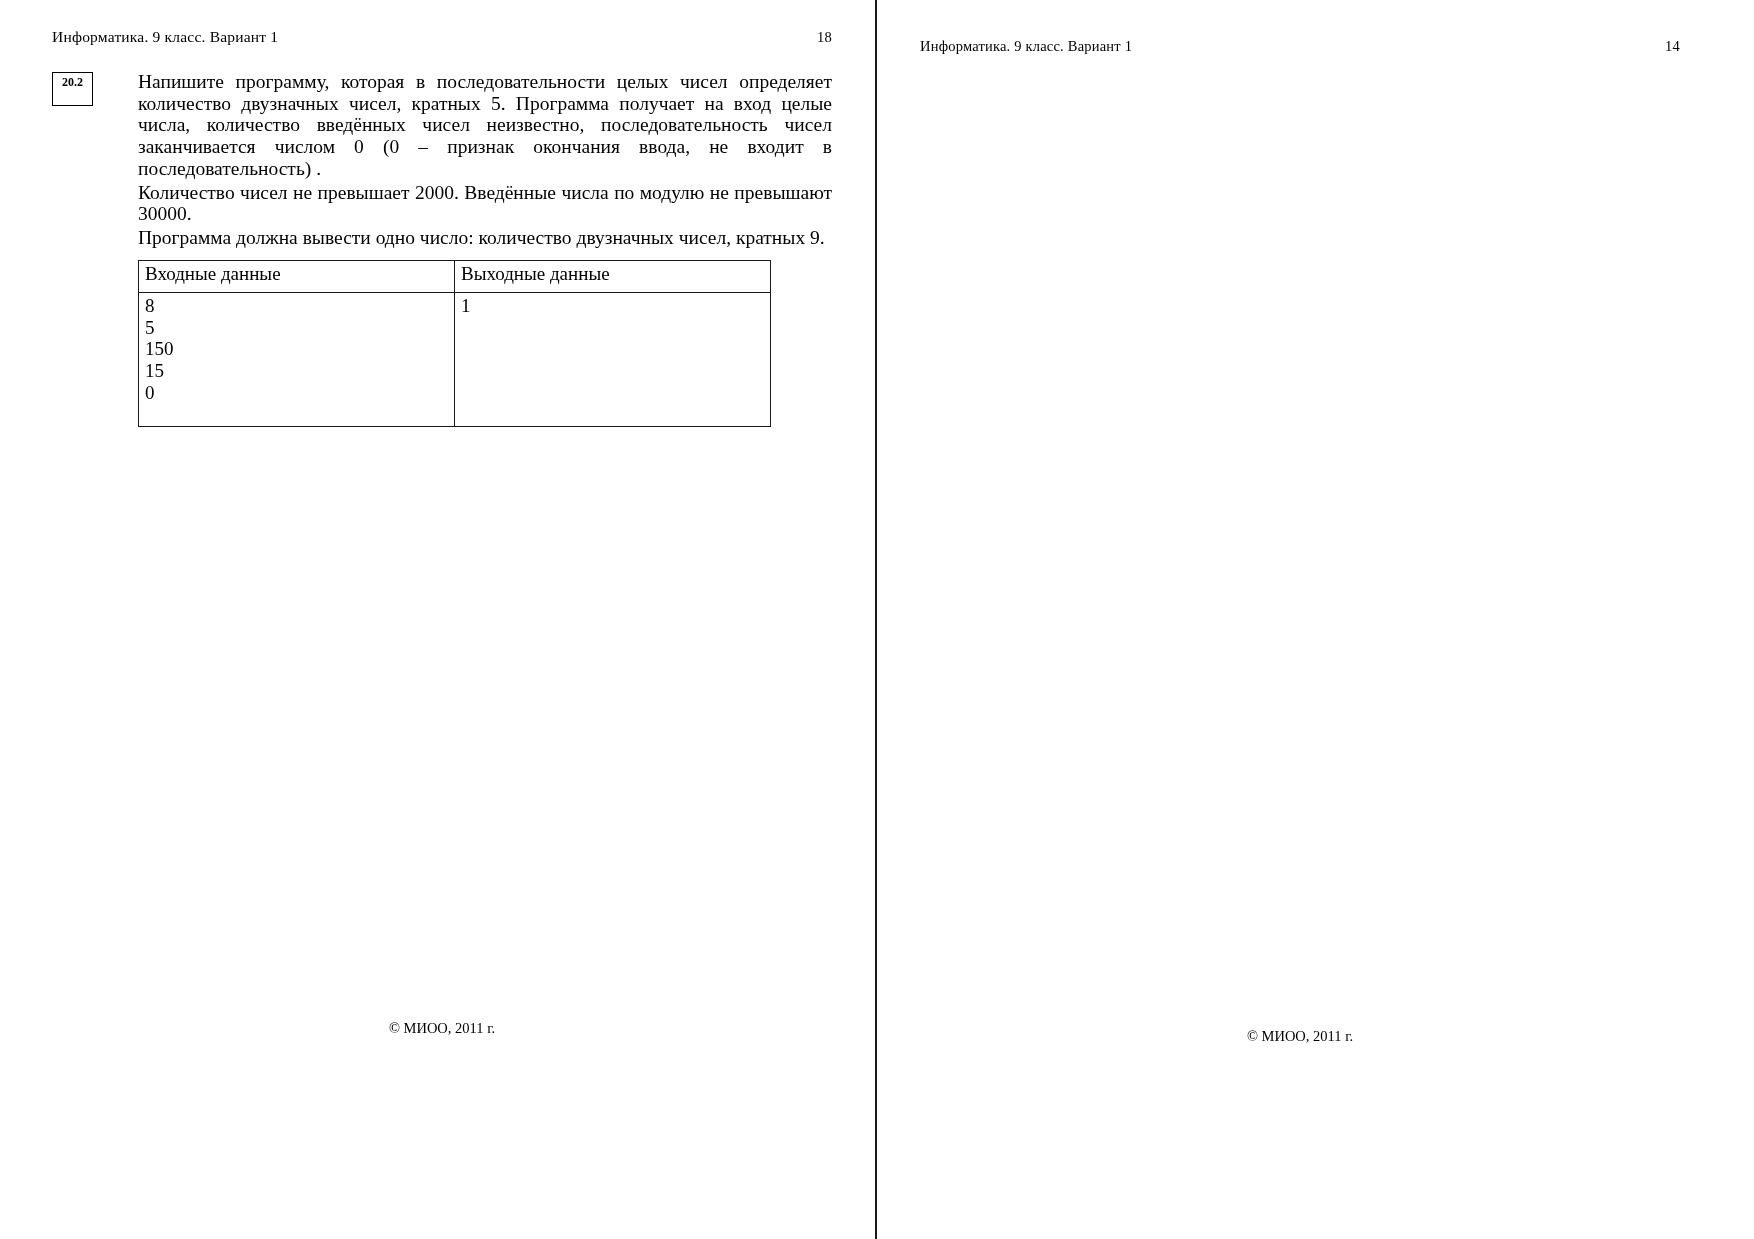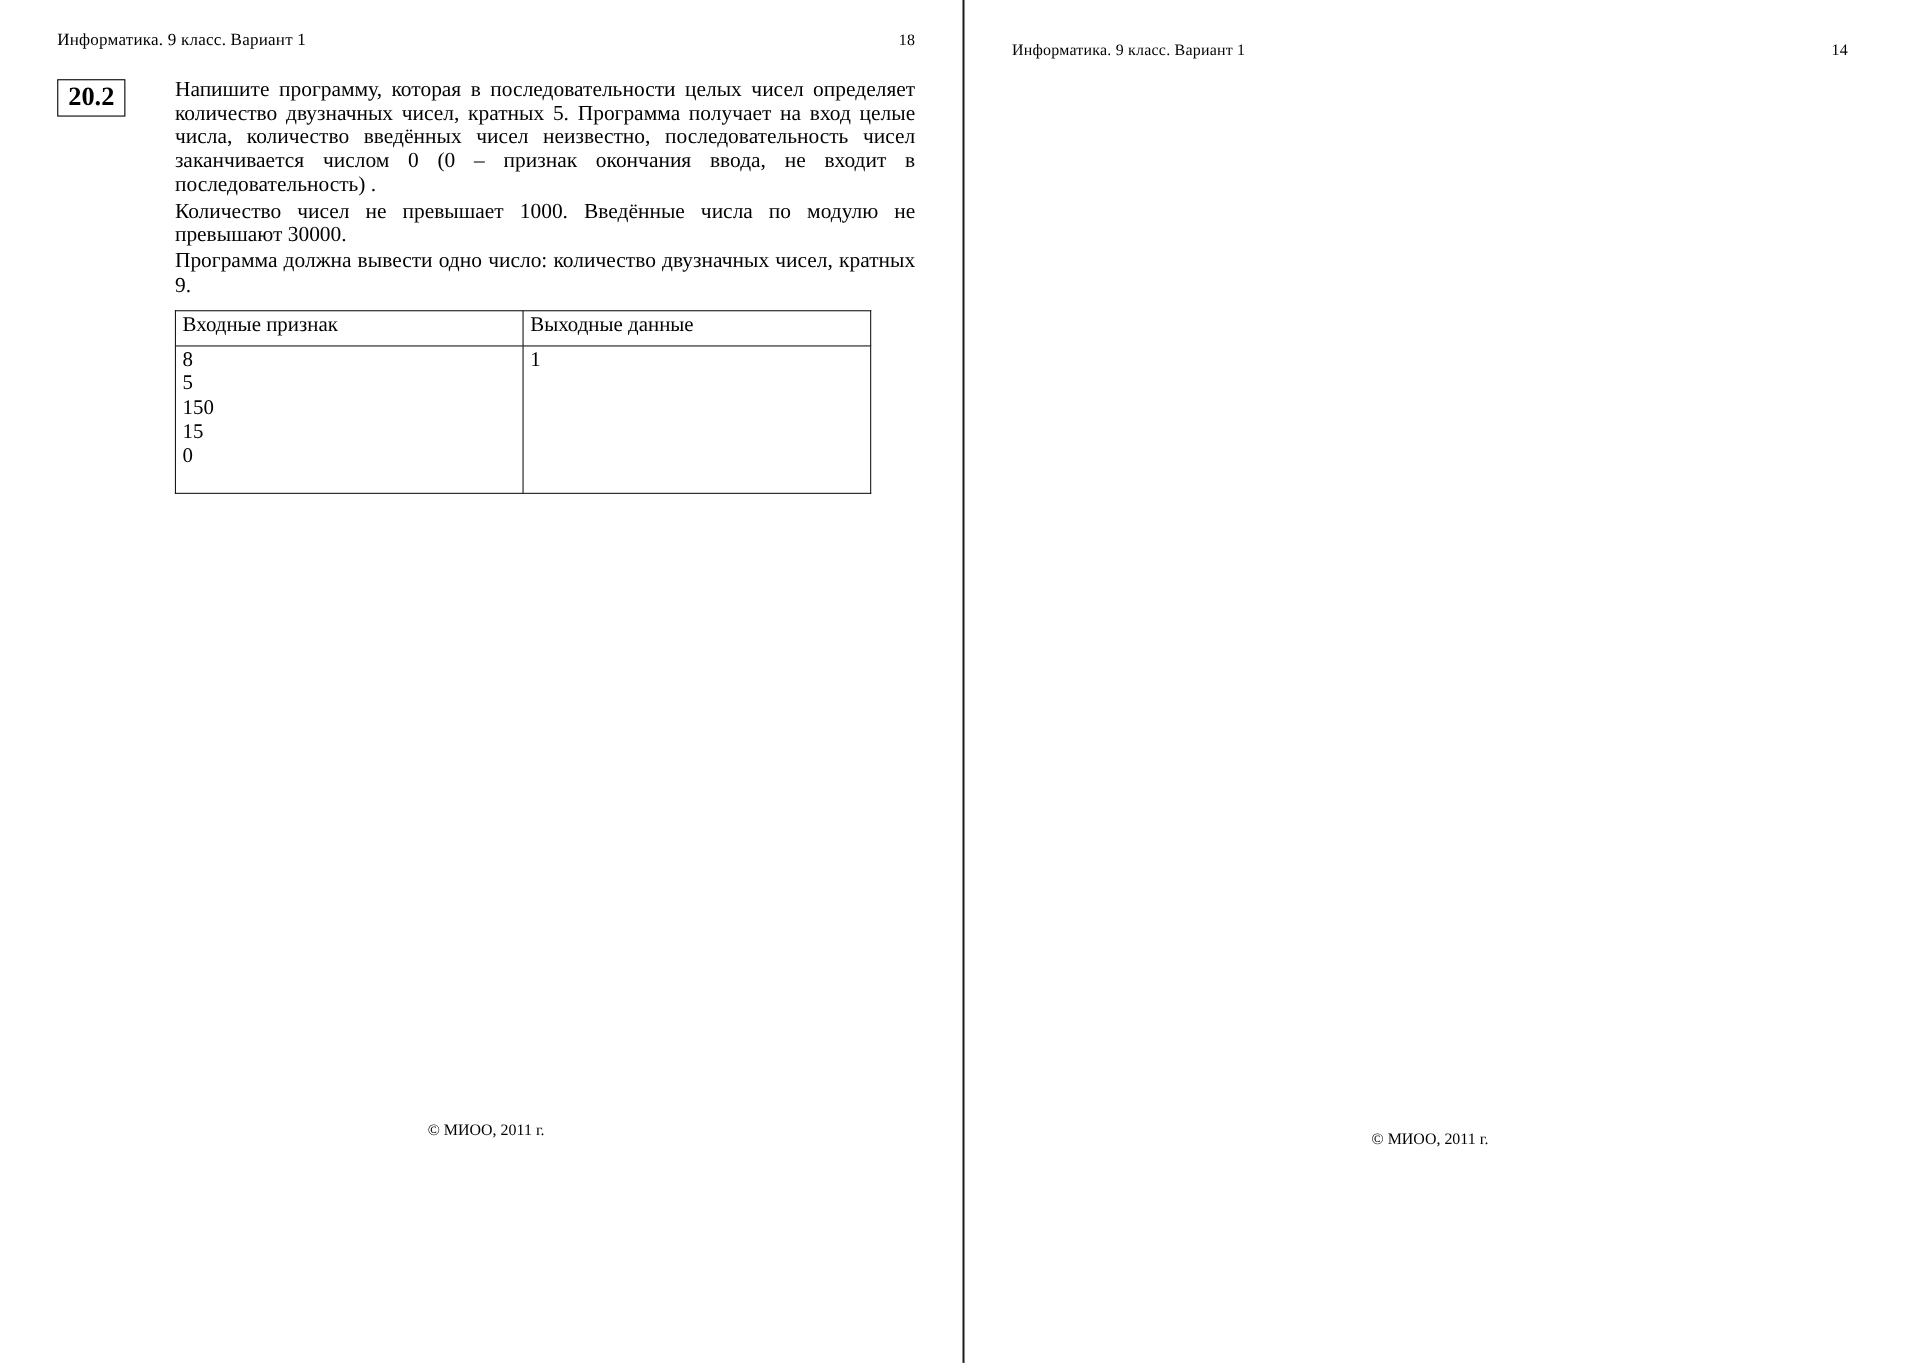--- a/index.html
+++ b/index.html
@@ -64,22 +64,22 @@
   }
   .task-block {
     display: flex;
     align-items: flex-start;
     margin-top: 25px;
   }
   .task-number {
     flex: 0 0 auto;
     border: 1.5px solid #000;
     font-weight: bold;
-    font-size: 24px;
-    padding: 3px 9px 4px 9px;
+    font-size: 12px;
+    padding: 3px 9px 16px 9px;
     line-height: 1.05;
     margin-right: 12px;
     margin-top: 1px;
     background: #fff;
     font-family: Liberation Serif, serif;
   }
   .task-body {
     flex: 1 1 auto;
     width: 633px;
     margin-left: 33px;
@@ -148,27 +148,27 @@
 
       <div class="running-head">
         <span>Информатика. 9 класс. Вариант 1</span>
         <span class="page-num">18</span>
       </div>
 
       <div class="task-block">
         <div class="task-number">20.2</div>
         <div class="task-body">
           <p class="para">Напишите программу, которая в последовательности целых чисел определяет количество двузначных чисел, кратных 5. Программа получает на вход целые числа, количество введённых чисел неизвестно, последовательность чисел заканчивается числом 0 (0 – признак окончания ввода, не входит в последовательность) .</p>
-          <p class="para">Количество чисел не превышает 1000. Введённые числа по модулю не превышают 30000.</p>
+          <p class="para">Количество чисел не превышает 2000. Введённые числа по модулю не превышают 30000.</p>
           <p class="para last-left">Программа должна вывести одно число: количество двузначных чисел, кратных 9.</p>
 
           <table class="io-table">
             <tbody>
                 <tr>
-              <th>Входные признак</th>
+              <th>Входные данные</th>
               <th>Выходные данные</th>
             </tr>
             <tr>
               <td>
                 <div class="io-cell-lines">
                   <div>8</div>
                   <div>5</div>
                   <div>150</div>
                   <div>15</div>
                   <div>0</div>

